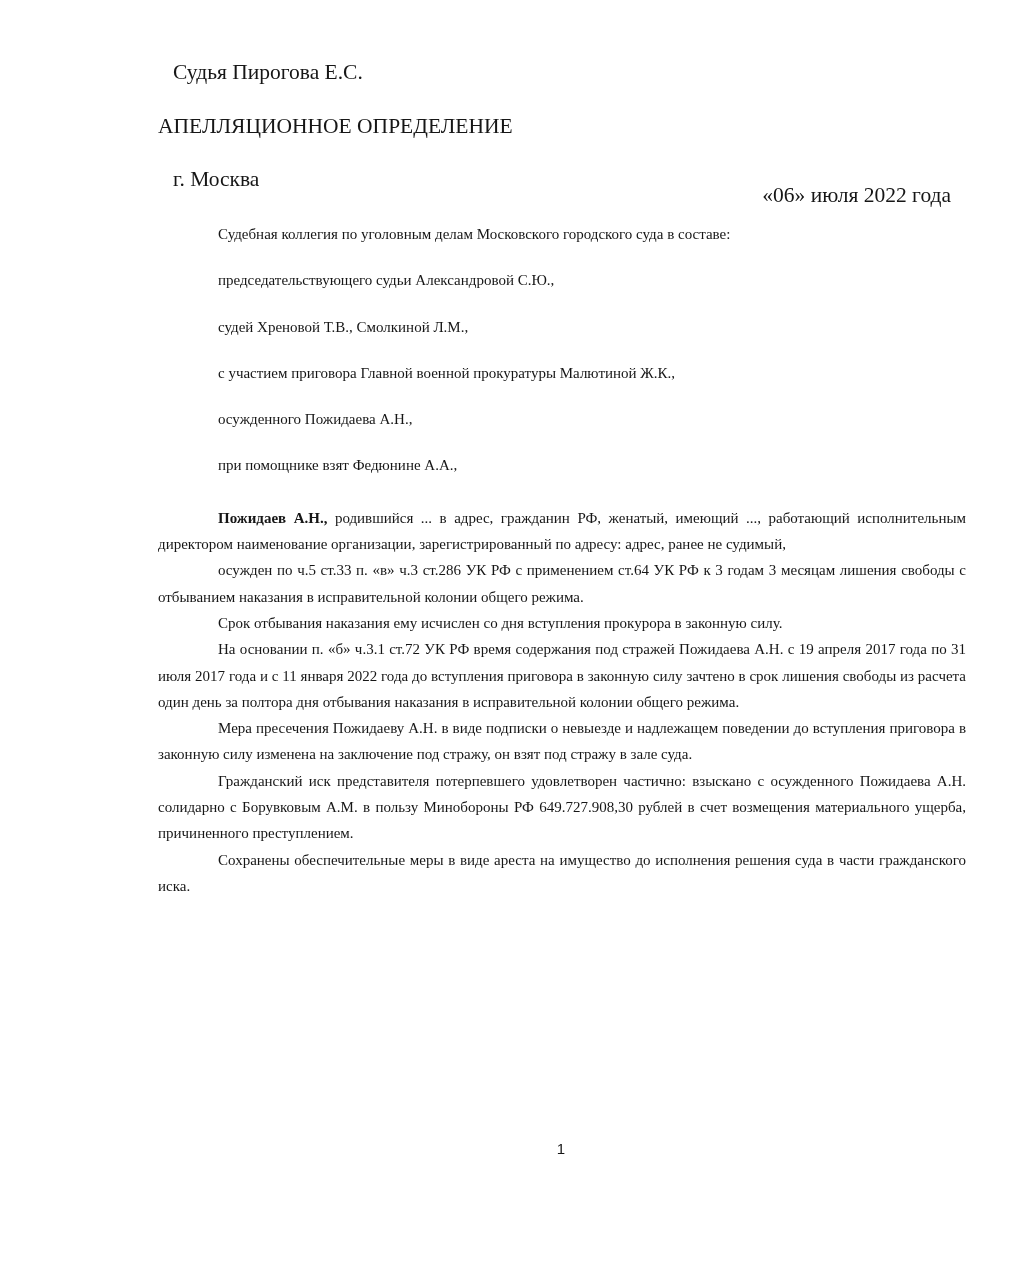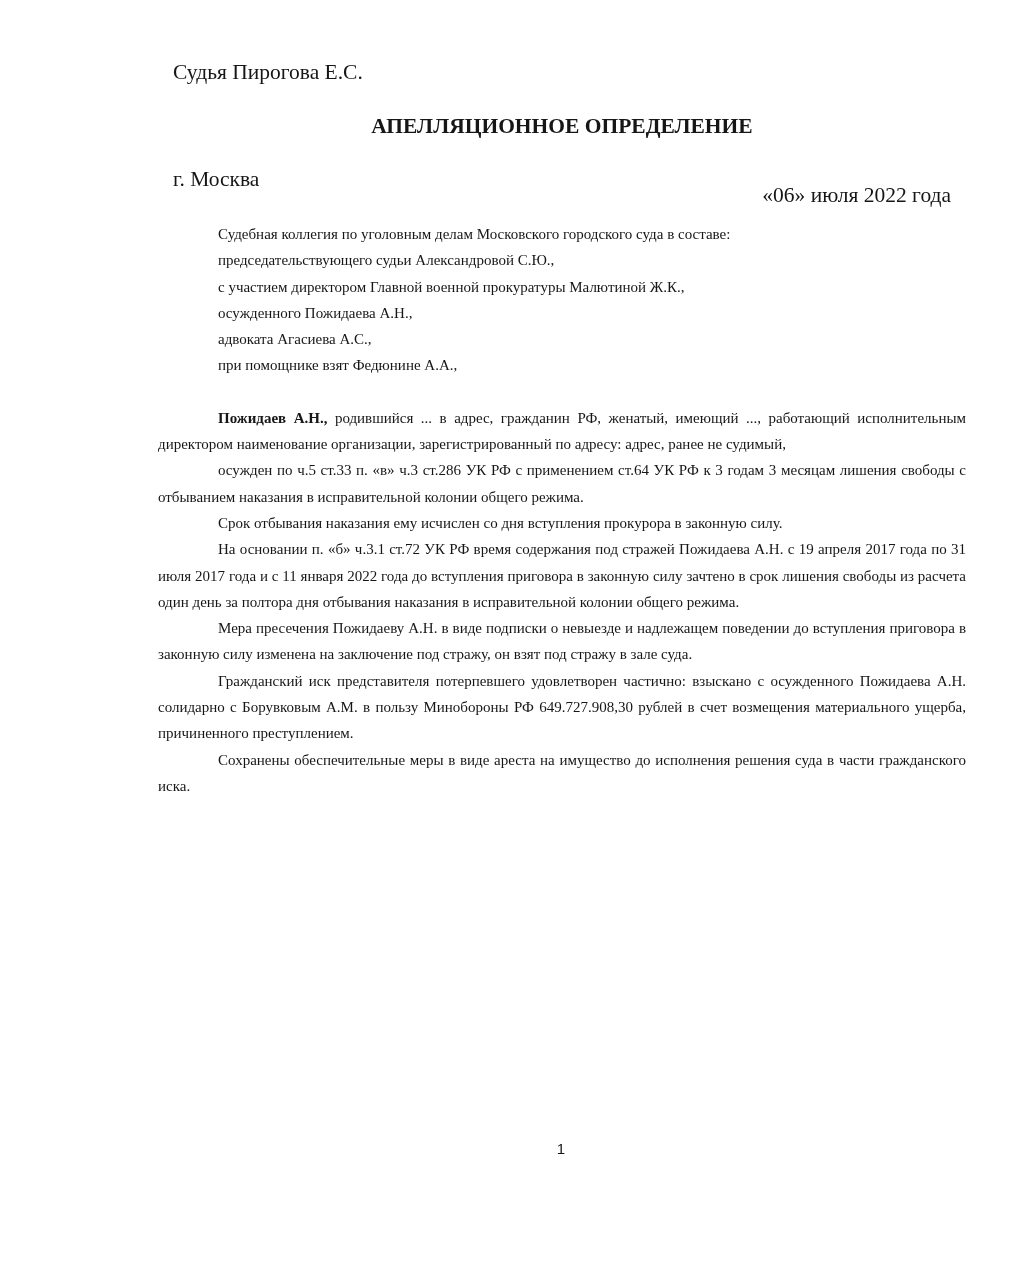--- a/index.html
+++ b/index.html
@@ -1,25 +1,25 @@
 <!DOCTYPE html>
 <html><head>
 <meta charset="utf-8">
 <style>
   html, body { margin: 0; padding: 0; background: #ffffff; }
   body { width: 1020px; height: 1280px; position: relative; overflow: hidden;
          font-family: "Liberation Serif", "DejaVu Serif", serif; color: #161616; }
   .page { position: absolute; left: 16px; top: 0; width: 1020px; height: 1280px; background: #fff; }
   .row { position: absolute; left: 142px; width: 808px; font-size: 21.5px; line-height: 26px;
          display: flex; justify-content: space-between; }
-  .title { position: absolute; left: 142px; width: 808px; top: 113px; text-align: center;
-           font-weight: bold; font-size: 21.5px; line-height: 26px; }
+  .title { position: absolute; left: 142px; width: 808px; top: 113px; text-align: left;
+           font-weight: normal; font-size: 21.5px; line-height: 26px; }
   .body { position: absolute; left: 142px; width: 808px; top: 221px; font-size: 15px; line-height: 26.3px; }
   .p { margin: 0; text-align: justify; text-indent: 60px; }
-  .p.l { text-align: left; }
+  .p.l { text-align: left; margin-top: 20px; }
   .gap { height: 26px; }
   .pagenum { position: absolute; left: 0; width: 1090px; top: 1140px; text-align: center;
              font-family: "Liberation Sans", "DejaVu Sans", sans-serif; font-size: 15px; }
   b { font-weight: bold; }
 </style>
 </head>
 <body>
 
 <div class="page">
 
@@ -30,23 +30,23 @@
   <div class="title">АПЕЛЛЯЦИОННОЕ ОПРЕДЕЛЕНИЕ</div>
 
   <div class="row" style="top:166px;gap:36px;">
     <span style="padding-left:15px;">г. Москва</span>
     <span style="padding-right:15px;margin-top:16px;">«06» июля 2022 года</span>
   </div>
 
   <div class="body">
     <p class="p">Судебная коллегия по уголовным делам Московского городского суда в составе:</p>
     <p class="p l">председательствующего судьи Александровой С.Ю.,</p>
-    <p class="p l">с участием директором Главной военной прокуратуры Малютиной Ж.К.,</p>
+    <p class="p l">судей Хреновой Т.В., Смолкиной Л.М.,</p>
+    <p class="p l">с участием приговора Главной военной прокуратуры Малютиной Ж.К.,</p>
     <p class="p l">осужденного Пожидаева А.Н.,</p>
-    <p class="p l">адвоката Агасиева А.С.,</p>
     <p class="p l">при помощнике взят Федюнине А.А.,</p>
 
     <div class="gap"></div>
 
     <p class="p"><b>Пожидаев А.Н.,</b><span> родившийся ... в адрес, гражданин РФ, женатый, имеющий ..., работающий исполнительным директором наименование организации, зарегистрированный по адресу: адрес, ранее не судимый,</span></p>
     <p class="p">осужден по ч.5 ст.33 п. «в» ч.3 ст.286 УК РФ с применением ст.64 УК РФ к 3 годам 3 месяцам лишения свободы с отбыванием наказания в исправительной колонии общего режима.</p>
     <p class="p">Срок отбывания наказания ему исчислен со дня вступления прокурора в законную силу.</p>
     <p class="p">На основании п. «б» ч.3.1 ст.72 УК РФ время содержания под стражей Пожидаева А.Н. с 19 апреля 2017 года по 31 июля 2017 года и с 11 января 2022 года до вступления приговора в законную силу зачтено в срок лишения свободы из расчета один день за полтора дня отбывания наказания в исправительной колонии общего режима.</p>
     <p class="p">Мера пресечения Пожидаеву А.Н. в виде подписки о невыезде и надлежащем поведении до вступления приговора в законную силу изменена на заключение под стражу, он взят под стражу в зале суда.</p>
     <p class="p">Гражданский иск представителя потерпевшего удовлетворен частично: взыскано с осужденного Пожидаева А.Н. солидарно с Борувковым А.М. в пользу Минобороны РФ 649.727.908,30 рублей в счет возмещения материального ущерба, причиненного преступлением.</p>

